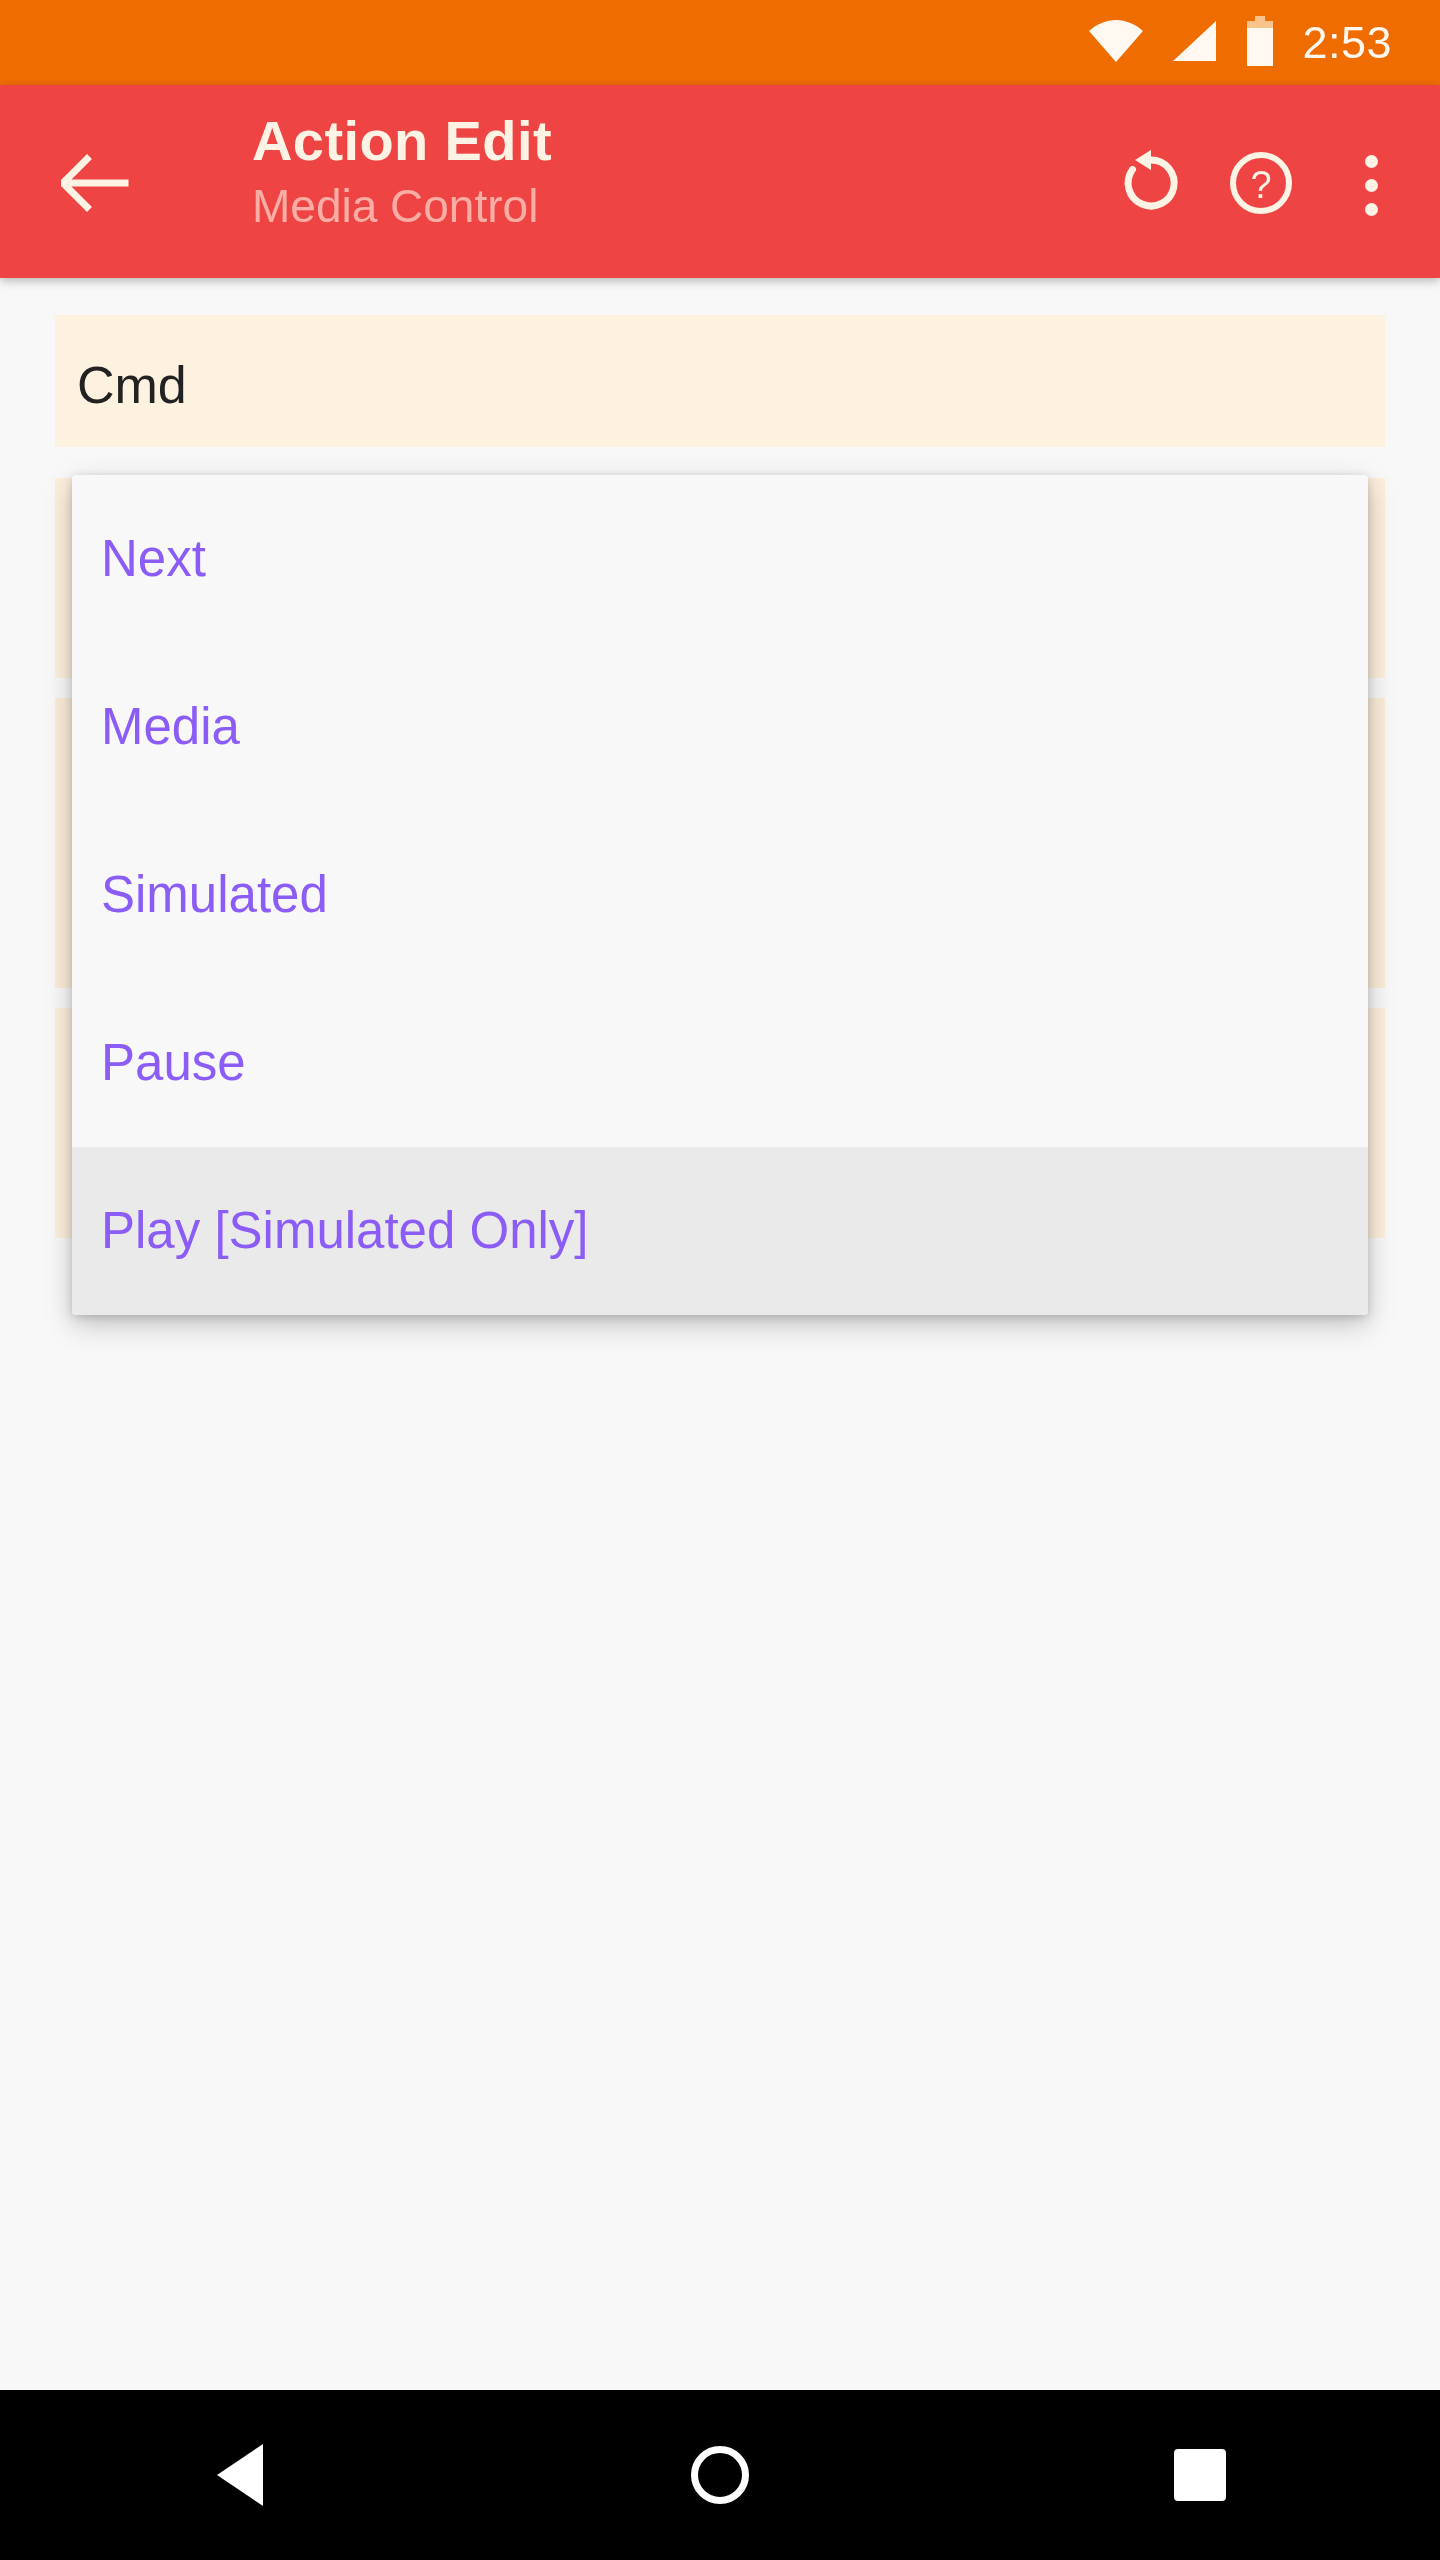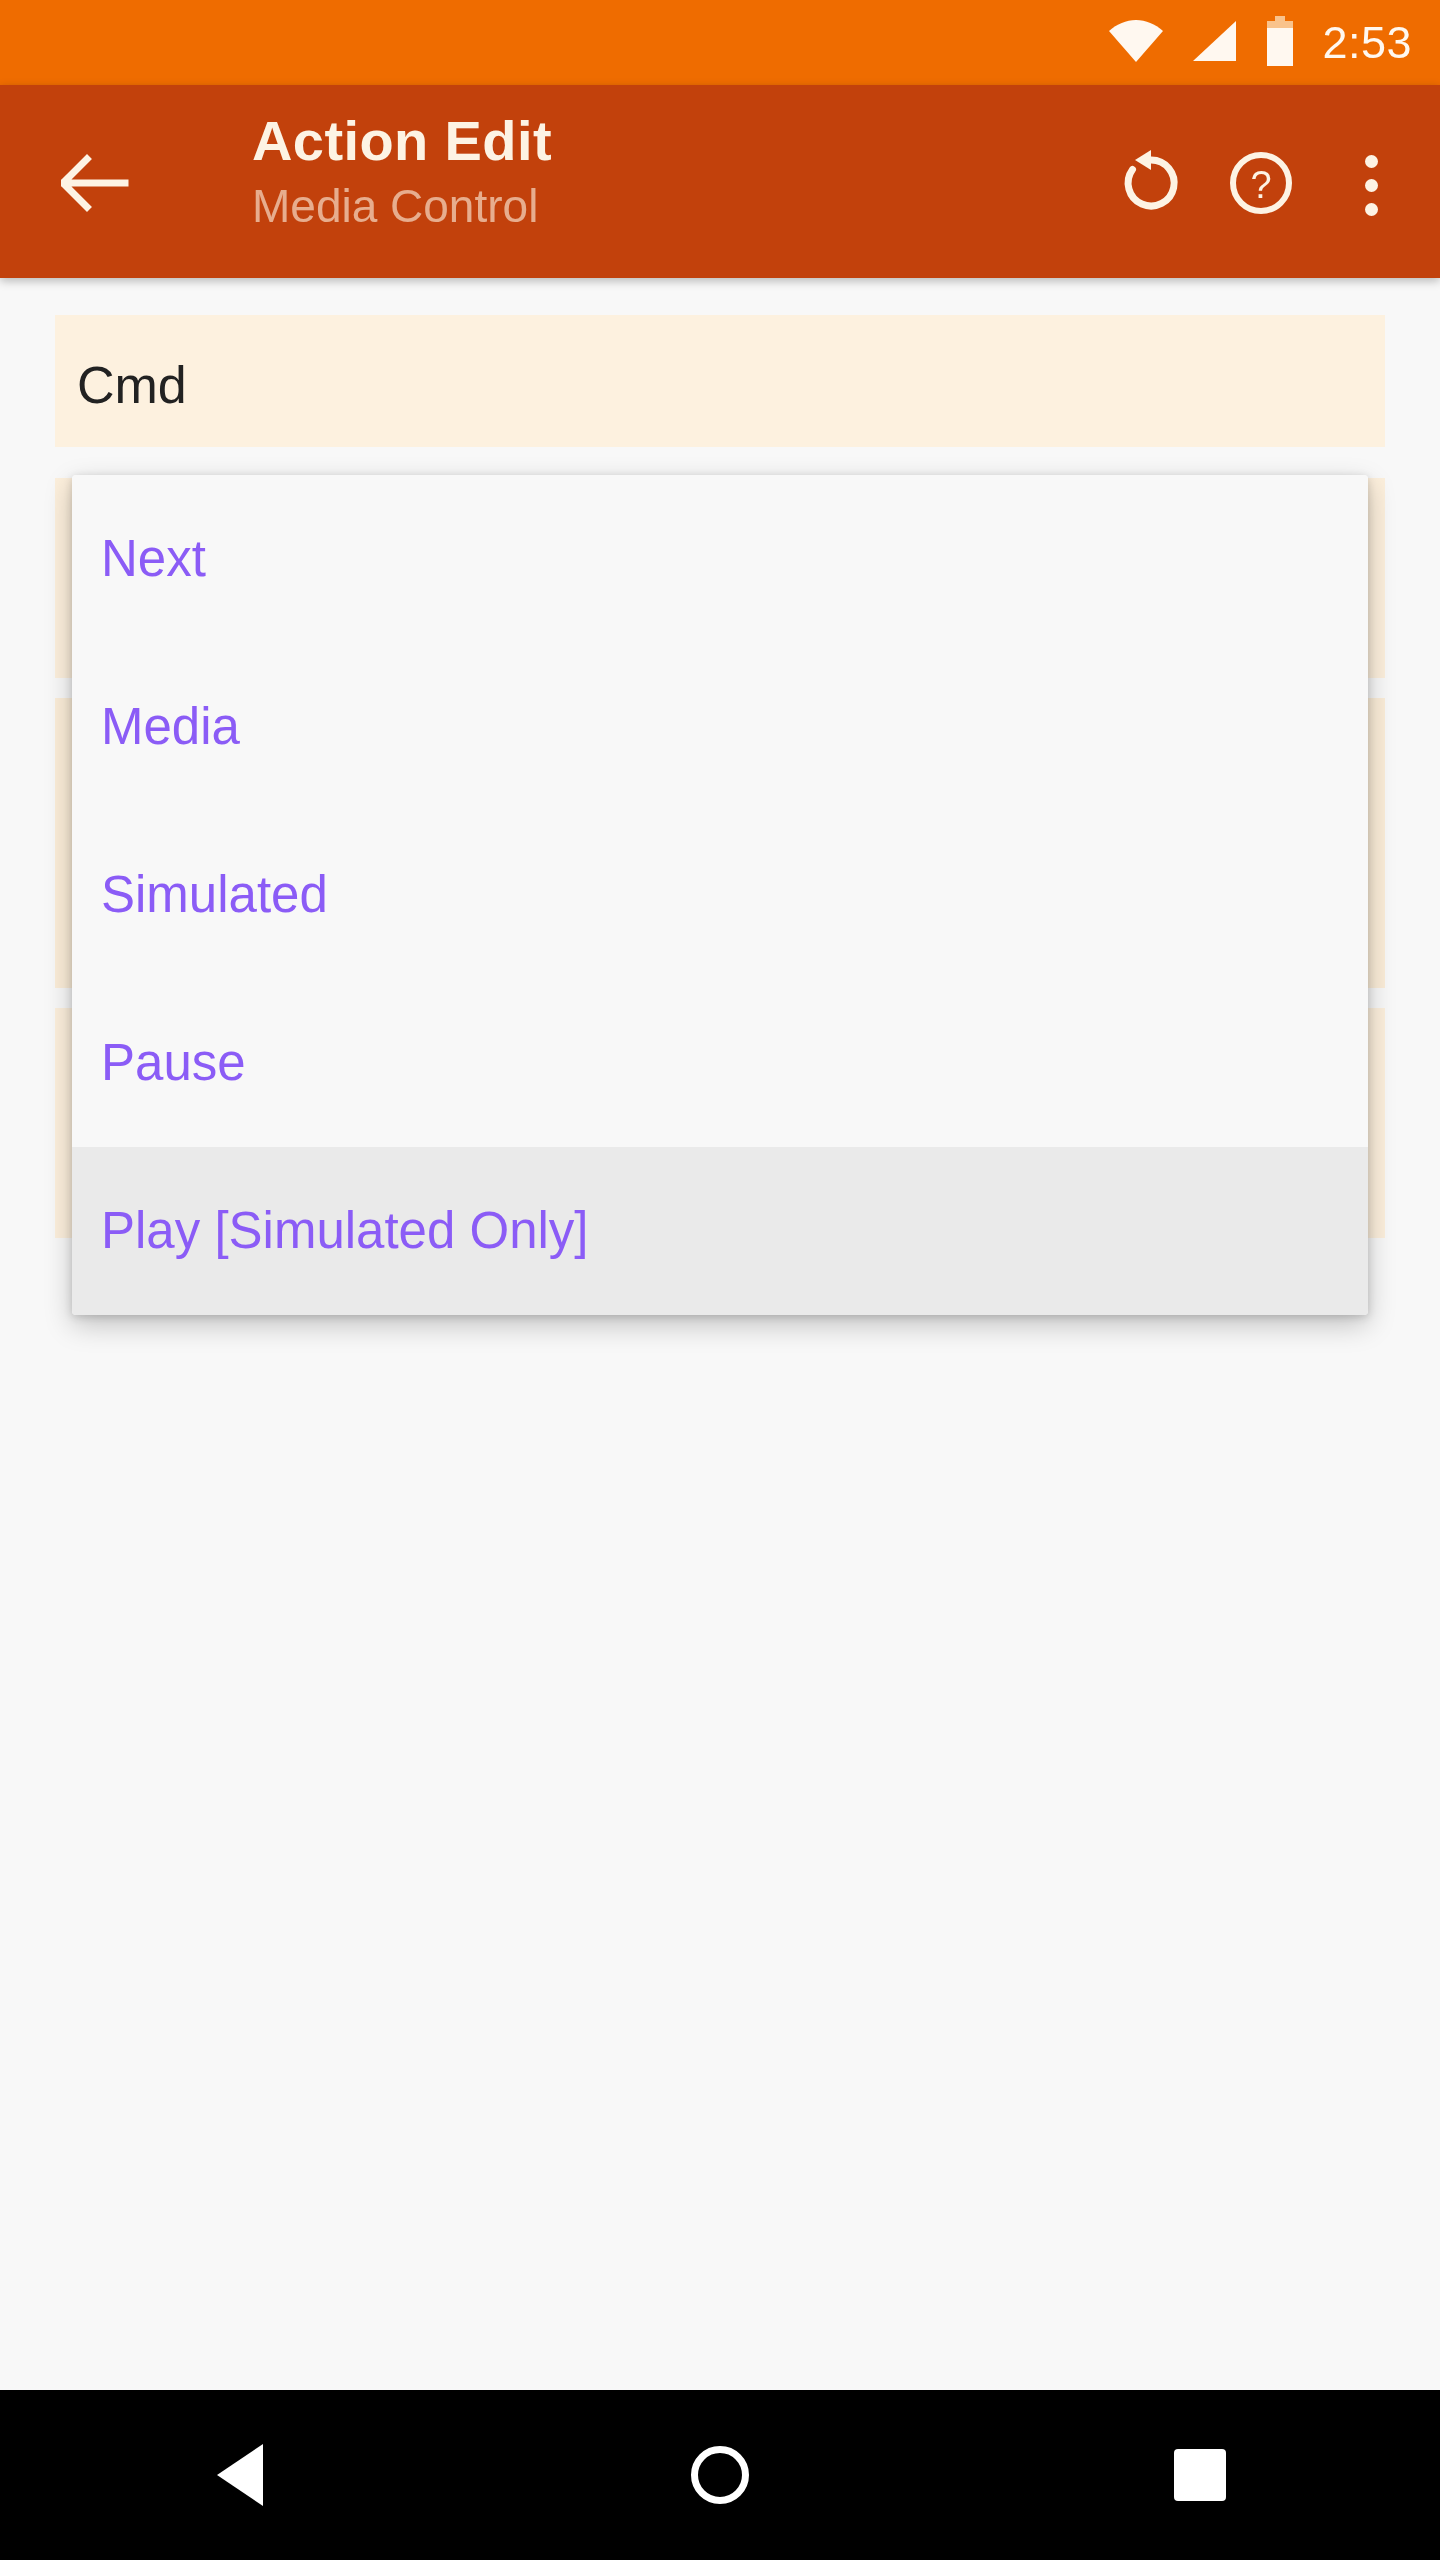--- a/index.html
+++ b/index.html
@@ -21,21 +21,21 @@
 
   
   .status-bar {
     position: absolute;
     left: 0; top: 0;
     width: 1440px; height: 85px;
     background: #EF6C00;
     display: flex;
     align-items: center;
     justify-content: flex-end;
-    padding-right: 28px;
+    padding-right: 48px;
     box-sizing: border-box;
   }
   .status-icons {
     display: flex;
     align-items: center;
     gap: 26px;
   }
   .st-icon { display: block; }
   .status-time {
     color: #FFF8F0;
@@ -45,21 +45,21 @@
     margin-left: 26px;
     line-height: 1;
     white-space: nowrap;
   }
 
   
   .app-bar {
     position: absolute;
     left: 0; top: 85px;
     width: 1440px; height: 193px;
-    background: #c2410c;
+    background: #ef4444;
     box-shadow: 0 3px 9px rgba(0,0,0,0.26);
     z-index: 5;
   }
   .back-btn {
     position: absolute;
     left: 47px; top: 52px;
     width: 96px; height: 96px;
     display: flex; align-items: center; justify-content: center;
     cursor: pointer;
   }

